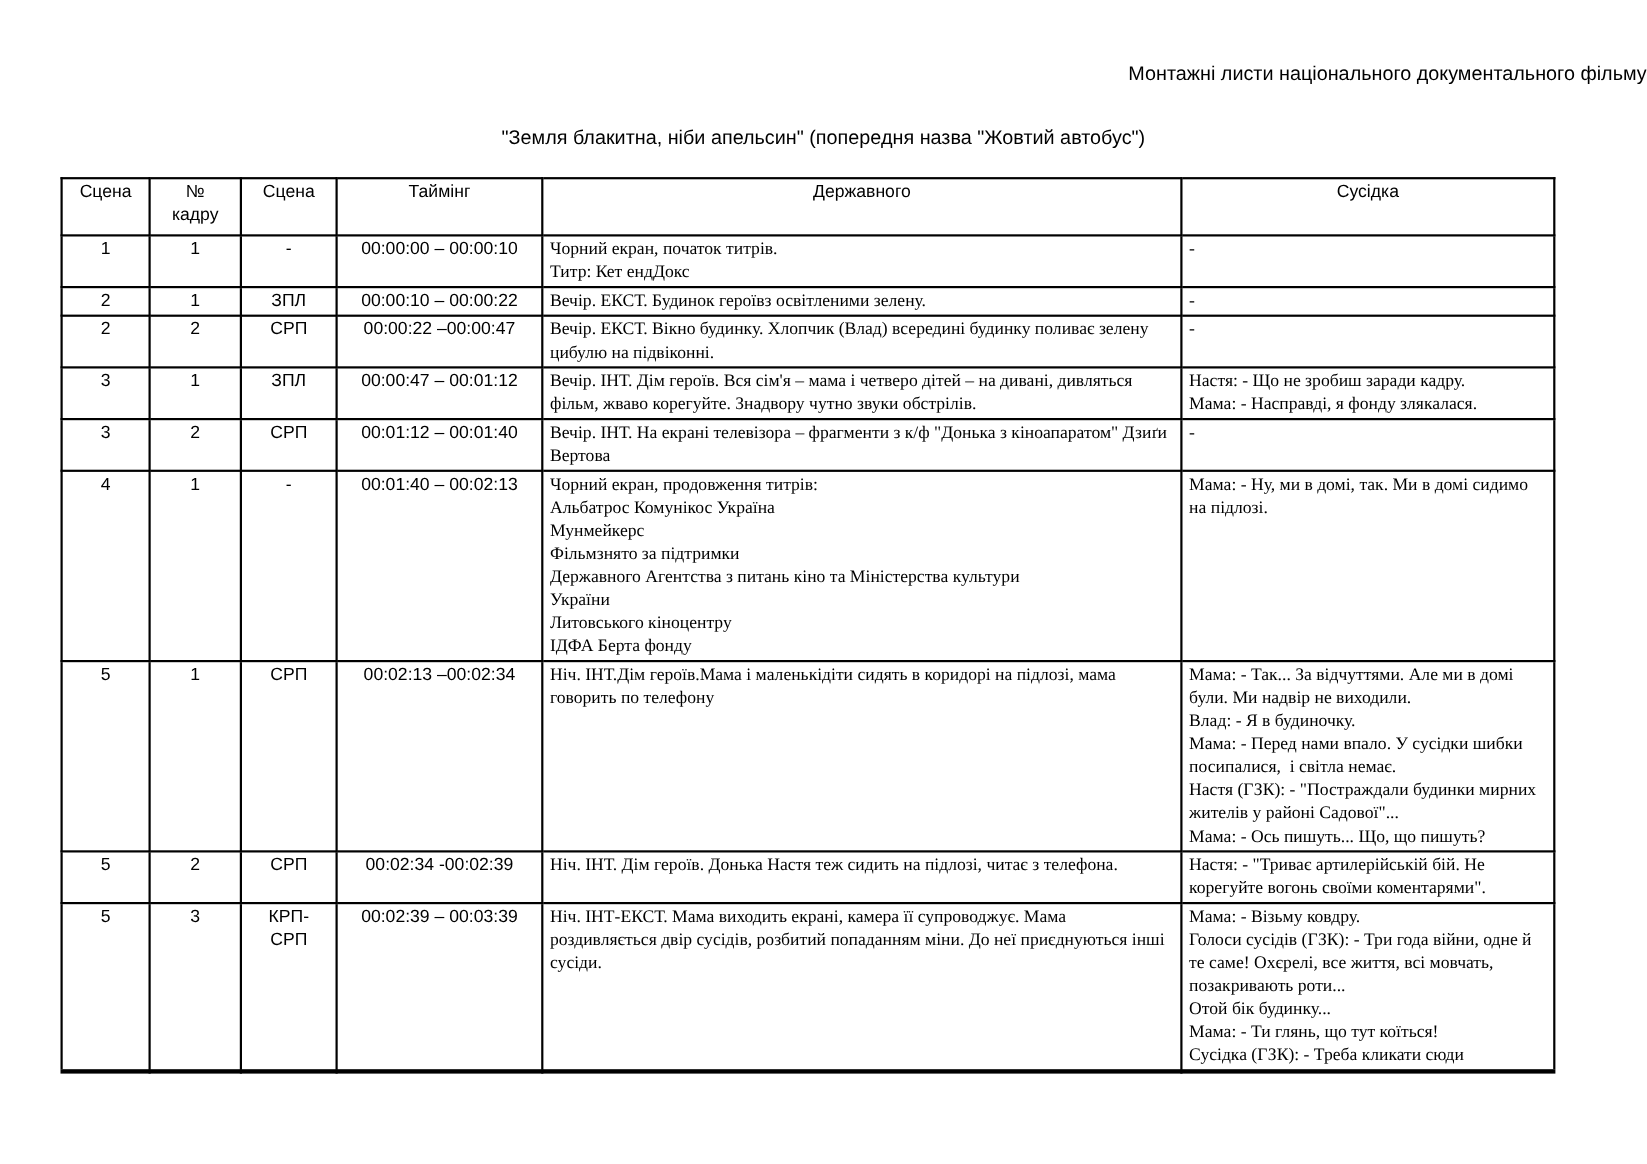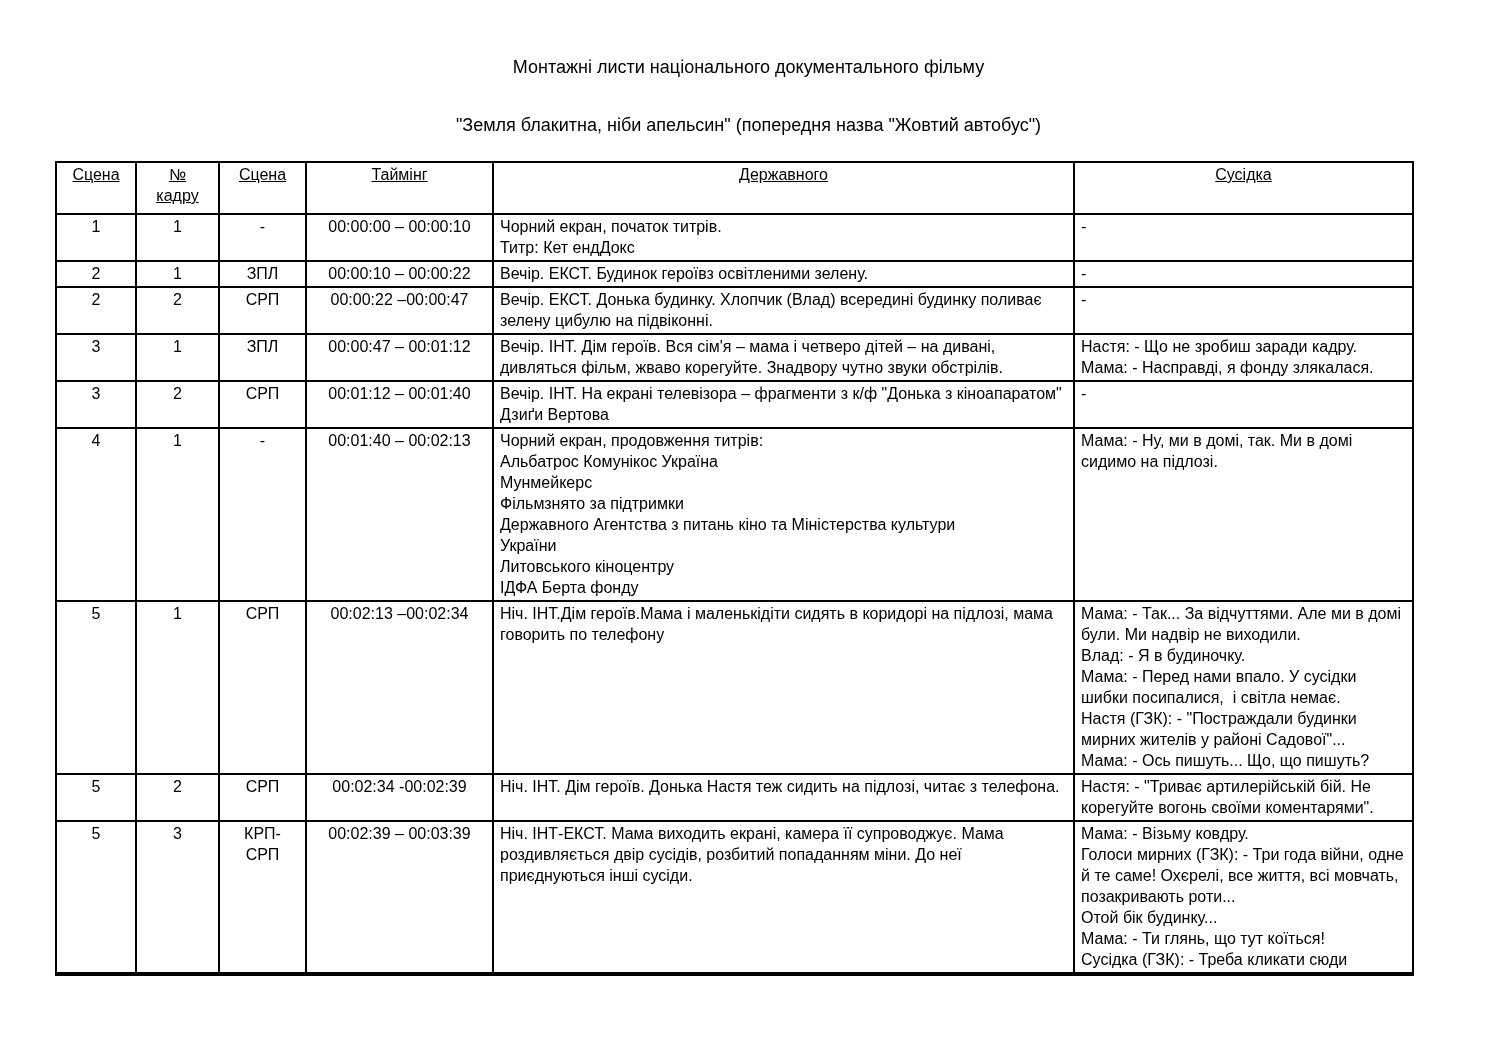--- a/index.html
+++ b/index.html
@@ -7,21 +7,21 @@
     margin: 0;
     padding: 0;
     background: #ffffff;
     width: 1497px;
     height: 1058px;
     font-family: "Liberation Sans", sans-serif;
     color: #000000;
     overflow: hidden;
   }
   .doc-title {
-    text-align: center;
+    text-align: right;
     font-size: 18px;
     line-height: 22px;
     margin-top: 56px;
     white-space: pre-wrap;
   }
   .doc-subtitle {
     text-align: center;
     font-size: 18px;
     line-height: 22px;
     margin-top: 36px;
@@ -38,23 +38,23 @@
   th, td {
     border: 2px solid #000;
     vertical-align: top;
     padding: 1px 6px 2px 6px;
     font-size: 16px;
     line-height: 21px;
     font-weight: normal;
     white-space: pre-wrap;
     word-wrap: break-word;
   }
-  thead th { text-align: center; height: 52px; text-decoration: underline; }
+  thead th { text-align: center; height: 52px; }
   td.c-center { text-align: center; }
-  td.c-left { text-align: left; }
+  td.c-left { text-align: left; font-family: Liberation Serif, serif; }
 </style>
 </head>
 <body>
 
 <div class="page">
 
   <div class="doc-title">Монтажні листи національного документального фільму</div>
 
   <div class="doc-subtitle">"Земля блакитна, ніби апельсин" (попередня назва "Жовтий автобус")</div>
 
@@ -94,21 +94,21 @@
     <td class="c-center">ЗПЛ</td>
     <td class="c-center">00:00:10 – 00:00:22</td>
     <td class="c-left">Вечір. ЕКСТ. Будинок героївз освітленими зелену.</td>
     <td class="c-left">-</td>
   </tr>
         <tr>
     <td class="c-center">2</td>
     <td class="c-center">2</td>
     <td class="c-center">СРП</td>
     <td class="c-center">00:00:22 –00:00:47</td>
-    <td class="c-left">Вечір. ЕКСТ. Донька будинку. Хлопчик (Влад) всередині будинку поливає зелену цибулю на підвіконні.</td>
+    <td class="c-left">Вечір. ЕКСТ. Вікно будинку. Хлопчик (Влад) всередині будинку поливає зелену цибулю на підвіконні.</td>
     <td class="c-left">-</td>
   </tr>
         <tr>
     <td class="c-center">3</td>
     <td class="c-center">1</td>
     <td class="c-center">ЗПЛ</td>
     <td class="c-center">00:00:47 – 00:01:12</td>
     <td class="c-left">Вечір. ІНТ. Дім героїв. Вся сім'я – мама і четверо дітей – на дивані, дивляться фільм, жваво корегуйте. Знадвору чутно звуки обстрілів.</td>
     <td class="c-left">Настя: - Що не зробиш заради кадру.
 Мама: - Насправді, я фонду злякалася.</td>
@@ -157,21 +157,21 @@
     <td class="c-left">Настя: - "Триває артилерійській бій. Не корегуйте вогонь своїми коментарями".</td>
   </tr>
         <tr>
     <td class="c-center">5</td>
     <td class="c-center">3</td>
     <td class="c-center">КРП-
 СРП</td>
     <td class="c-center">00:02:39 – 00:03:39</td>
     <td class="c-left">Ніч. ІНТ-ЕКСТ. Мама виходить екрані, камера її супроводжує. Мама роздивляється двір сусідів, розбитий попаданням міни. До неї приєднуються інші сусіди.</td>
     <td class="c-left">Мама: - Візьму ковдру.
-Голоси мирних (ГЗК): - Три года війни, одне й те саме! Охєрелі, все життя, всі мовчать, позакривають роти...
+Голоси сусідів (ГЗК): - Три года війни, одне й те саме! Охєрелі, все життя, всі мовчать, позакривають роти...
 Отой бік будинку...
 Мама: - Ти глянь, що тут коїться!
 Сусідка (ГЗК): - Треба кликати сюди</td>
   </tr>
       </tbody>
   </table>
 
 </div>
 
 </body></html>

